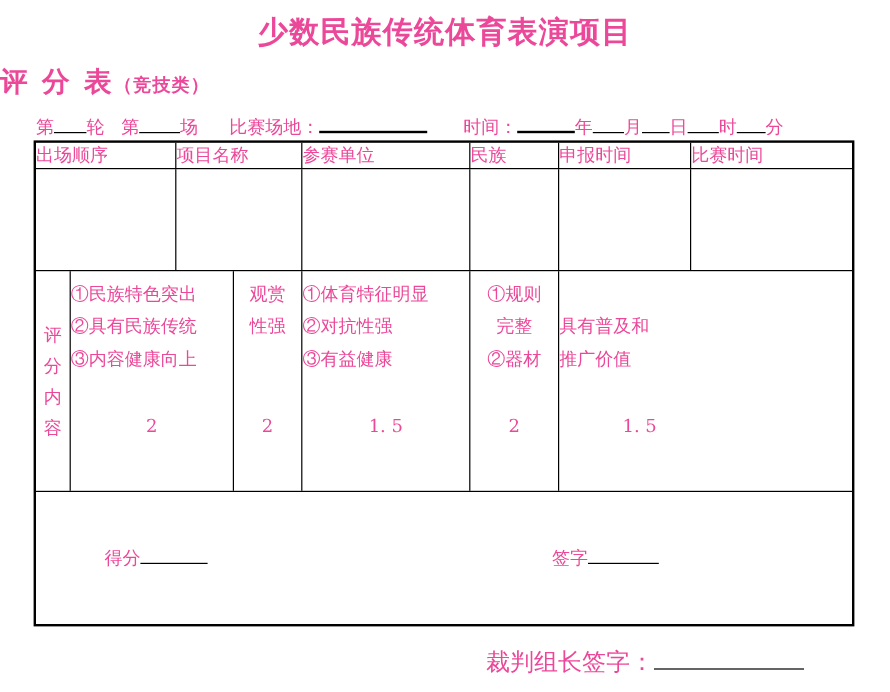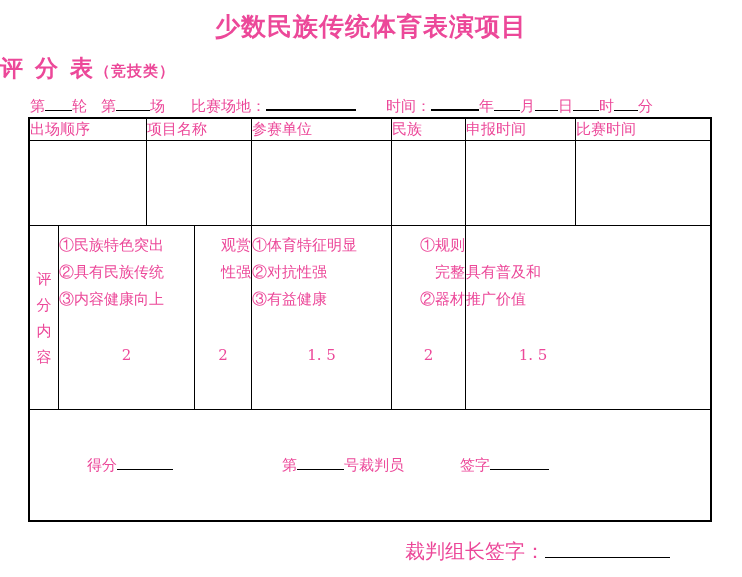--- a/index.html
+++ b/index.html
@@ -41,21 +41,21 @@
   }
   .t-cell:last-child { border-right:none; }
   .hdr { height:21px; line-height:21px; }
   .empty-row .t-cell { height:84px; }
   .crit-row .t-cell { height:183px; position:relative; }
   .vlabel {
     display:flex; align-items:center; justify-content:center;
     white-space:pre-line; text-align:center; line-height:26px; font-size:15px;
   }
   .crit-text {
-    white-space:pre-line; line-height:27px; padding-top:6px; text-align:right;
+    white-space:pre-line; line-height:27px; padding-top:6px; text-align:center;
   }
   .crit-left { display:flex; justify-content:flex-start; }
   .crit-left .crit-text { text-align:left; }
   .pad-down .crit-text { padding-top:33px; }
   .score-val {
     position:absolute; top:120px; left:0; width:100%;
     text-align:center; font-size:15px;
   }
   .foot-row .t-cell { height:110px; position:relative; }
   .foot-item { position:absolute; top:44px; font-size:15px; white-space:nowrap; }
@@ -135,21 +135,20 @@
       <div class="t-cell w-s6 crit-left pad-down">
         <div class="crit-text">具有普及和
 推广价值</div>
         <div class="score-val">1. 5</div>
       </div>
     </div>
 
     <div class="t-row foot-row">
       <div class="t-cell w-full">
         <span class="foot-item" style="left:57px"><span>得分</span><span class="blank" style="width:56px"></span></span>
-        <span class="foot-item" style="left:252px"><span>第</span><span class="blank" style="width:47px"></span><span>号裁判员</span></span>
         <span class="foot-item" style="left:430px"><span>签字</span><span class="blank" style="width:59px"></span></span>
       </div>
     </div>
 
   </div>
 
   <div class="chief-sign">
     <span>裁判组长签字：</span><span class="blank" style="width:125px"></span>
   </div>
 

